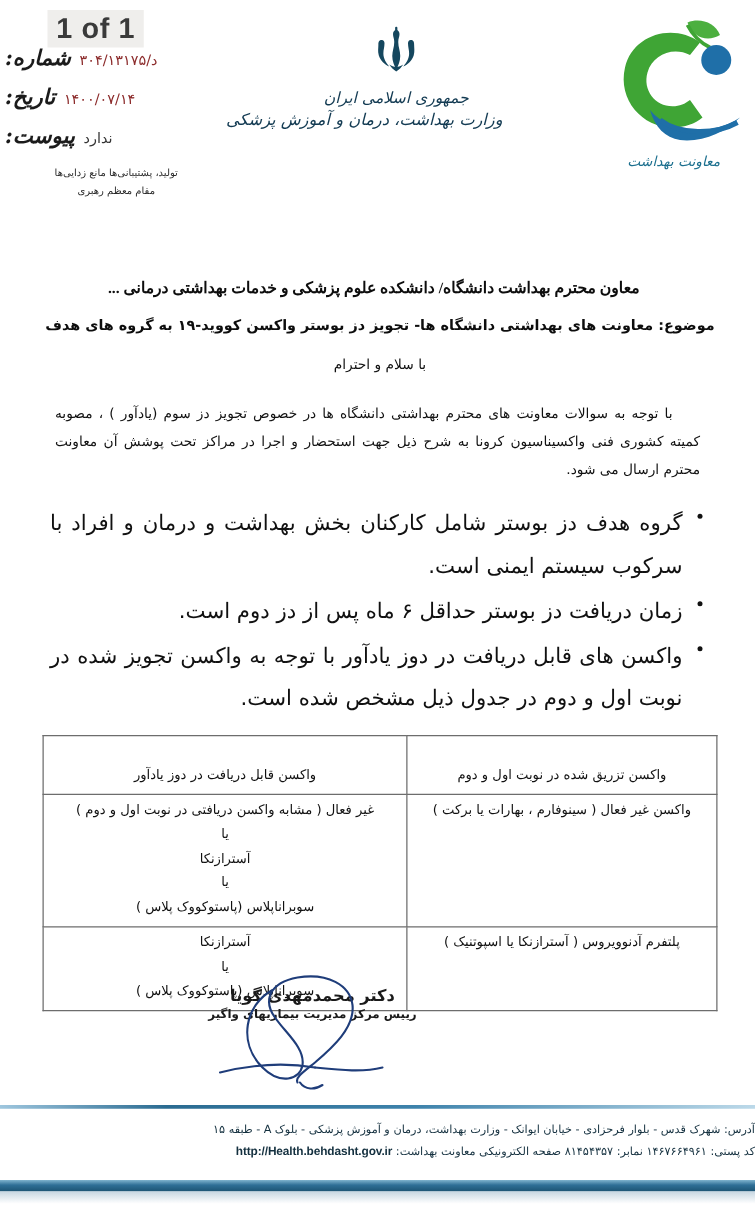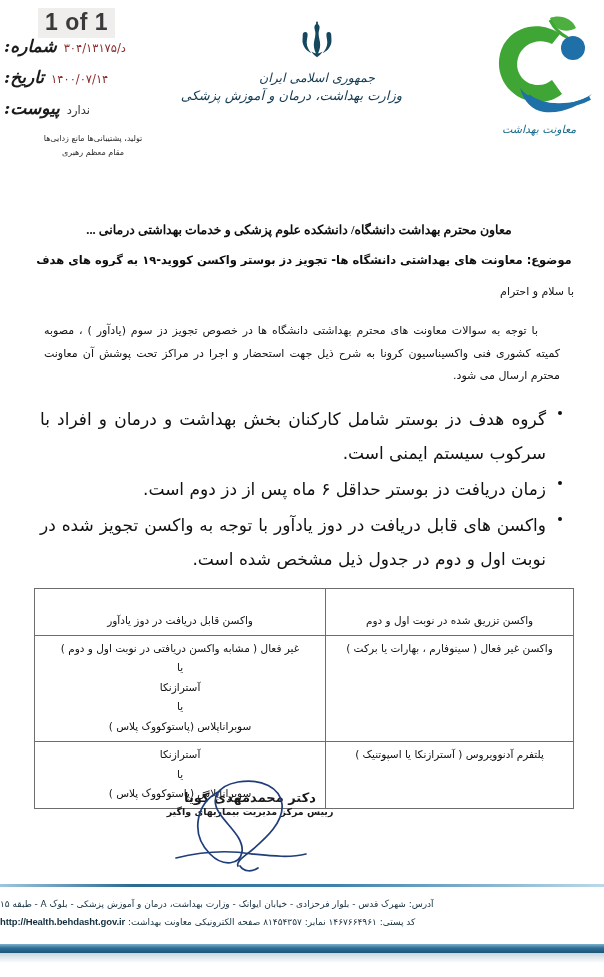--- a/index.html
+++ b/index.html
@@ -150,21 +150,21 @@
     font-size: 11.5px;
     font-weight: bold;
     text-align: center;
     color: #0d0d0d;
     margin-bottom: 18px;
     letter-spacing: -.2px;
   }
   .subject .subject-key { font-weight: bold; }
   .salutation {
     font-size: 11px;
-    text-align: right;
+    text-align: center;
     margin-bottom: 22px;
     color: #111;
   }
   .para {
     font-size: 11px;
     line-height: 2.05;
     text-align: justify;
     color: #111;
     margin: 0 14px 14px 10px;
     text-indent: 22px;
@@ -253,21 +253,21 @@
     left: 0; right: 0;
     top: 884px;
     height: 3px;
     background: linear-gradient(to right, #9ec6de 0%, #2a6b91 22%, #3d82ab 55%, #bcd9e9 100%);
   }
   .footer {
     position: absolute;
     left: 0; right: 0;
     top: 896px;
     direction: rtl;
-    text-align: left;
+    text-align: right;
     color: #14303f;
   }
   .footer-line {
     font-size: 9px;
     line-height: 1.9;
     white-space: nowrap;
     letter-spacing: -.1px;
   }
   .footer-line .url {
     direction: ltr;

